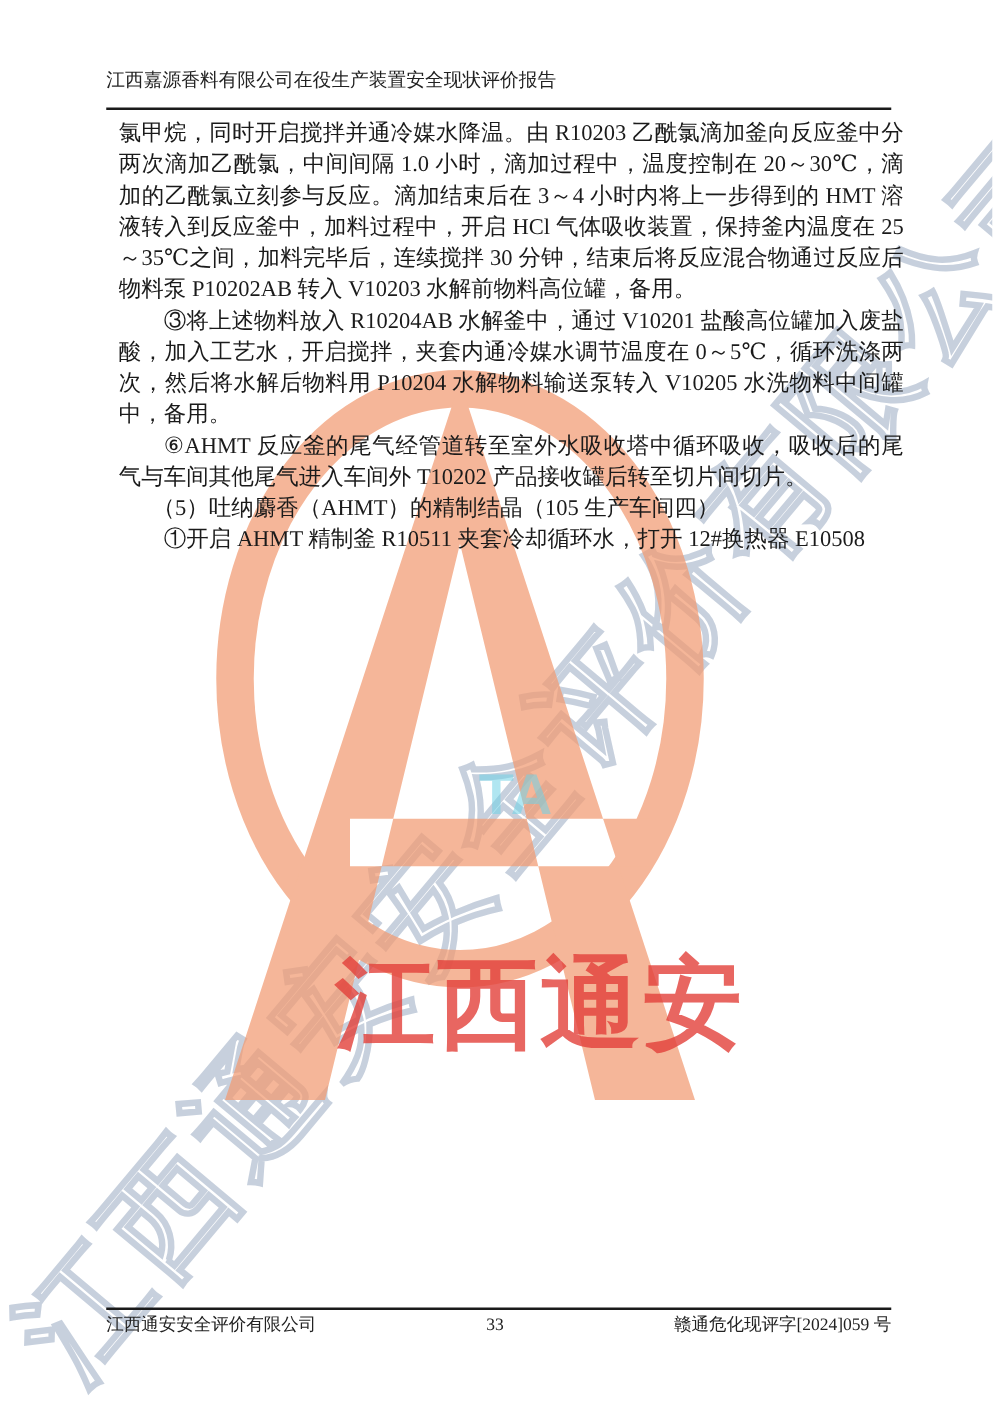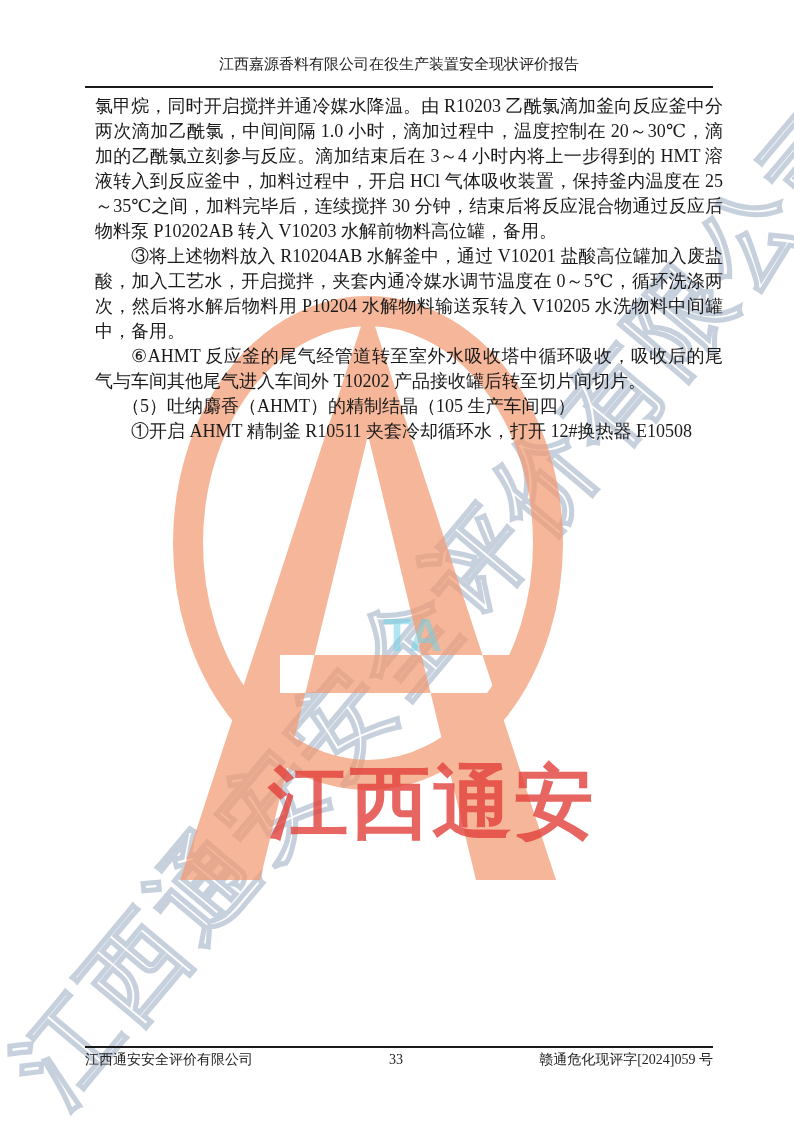--- a/index.html
+++ b/index.html
@@ -52,21 +52,21 @@
     white-space: nowrap;
     text-align: center;
   }
 
   
   .content-layer { position: absolute; inset: 0; z-index: 1; }
 
   .header-title {
     position: absolute;
     top: 55px; left: 85px; width: 628px;
-    text-align: center;
+    text-align: left;
     font-size: 15px;
     color: #222;
   }
   .header-divider {
     position: absolute;
     top: 86px; left: 85px; width: 628px;
     border-top: 2px solid #1a1a1a;
   }
 
   .content {

